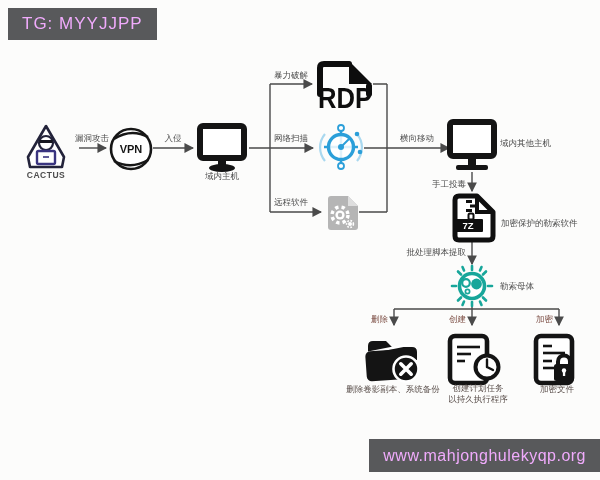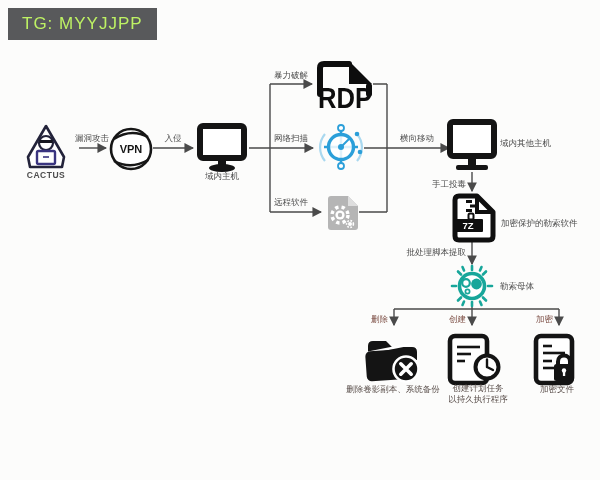--- a/index.html
+++ b/index.html
@@ -1,18 +1,18 @@
 <!DOCTYPE html>
 <html><head>
 <meta charset="utf-8">
 <style>
   html,body{margin:0;padding:0;}
   body{font-family:"Liberation Sans",sans-serif;background:#ffffff;}
   .stage{position:relative;width:600px;height:480px;background:#fcfcfb;overflow:hidden;}
-  .badge{position:absolute;background:#58595b;color:#bef264;line-height:32px;
+  .badge{position:absolute;background:#58595b;color:#f0abfc;line-height:32px;
          font-size:17px;letter-spacing:1px;padding:0 14px;white-space:nowrap;text-align:right;}
   .badge.top{left:8px;top:8px;height:32px;}
   .badge.bottom{right:0;bottom:8px;height:33px;line-height:33px;font-size:16px;letter-spacing:.5px;}
   .watermark{position:absolute;left:14px;top:216px;font-size:49px;font-weight:bold;
              color:#e4e3e2;letter-spacing:5px;white-space:nowrap;z-index:0;user-select:none;}
   svg.diagram{position:absolute;left:0;top:0;z-index:1;}
   svg text{font-family:"Liberation Sans",sans-serif;}
   .lbl{font-size:8.5px;fill:#4d4d4d;}
   .lbl-red{font-size:8.5px;fill:#7d4f45;}
   .cap{font-size:8.5px;fill:#5a4f4b;}
@@ -183,13 +183,14 @@
       <line x1="543" y1="368" x2="560" y2="368" stroke="#141414" stroke-width="2.6"></line>
       <path d="M558,365 v-3.5 a6,6 0 0 1 12,0 v3.5" fill="none" stroke="#141414" stroke-width="4"></path>
       <rect x="554" y="364" width="20" height="17" rx="2.5" fill="#141414"></rect>
       <circle cx="564" cy="370.5" r="2.2" fill="#ffffff"></circle>
       <rect x="562.9" y="370.5" width="2.3" height="5.5" fill="#ffffff"></rect>
     </g>
     <text class="cap" x="557" y="392" text-anchor="middle">加密文件</text>
   </svg>
 
   <div class="badge top">TG: MYYJJPP</div>
+  <div class="badge bottom">www.mahjonghulekyqp.org</div>
 </div>
 
 </body></html>

